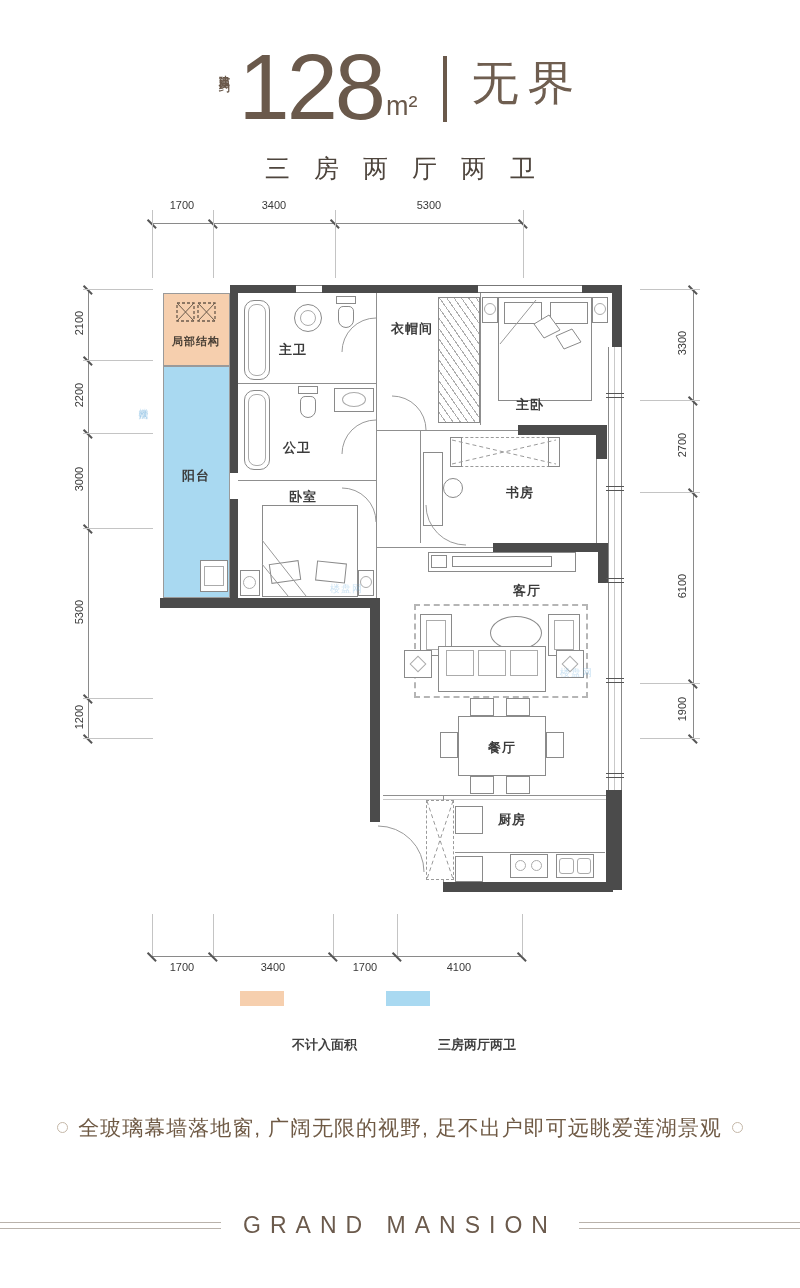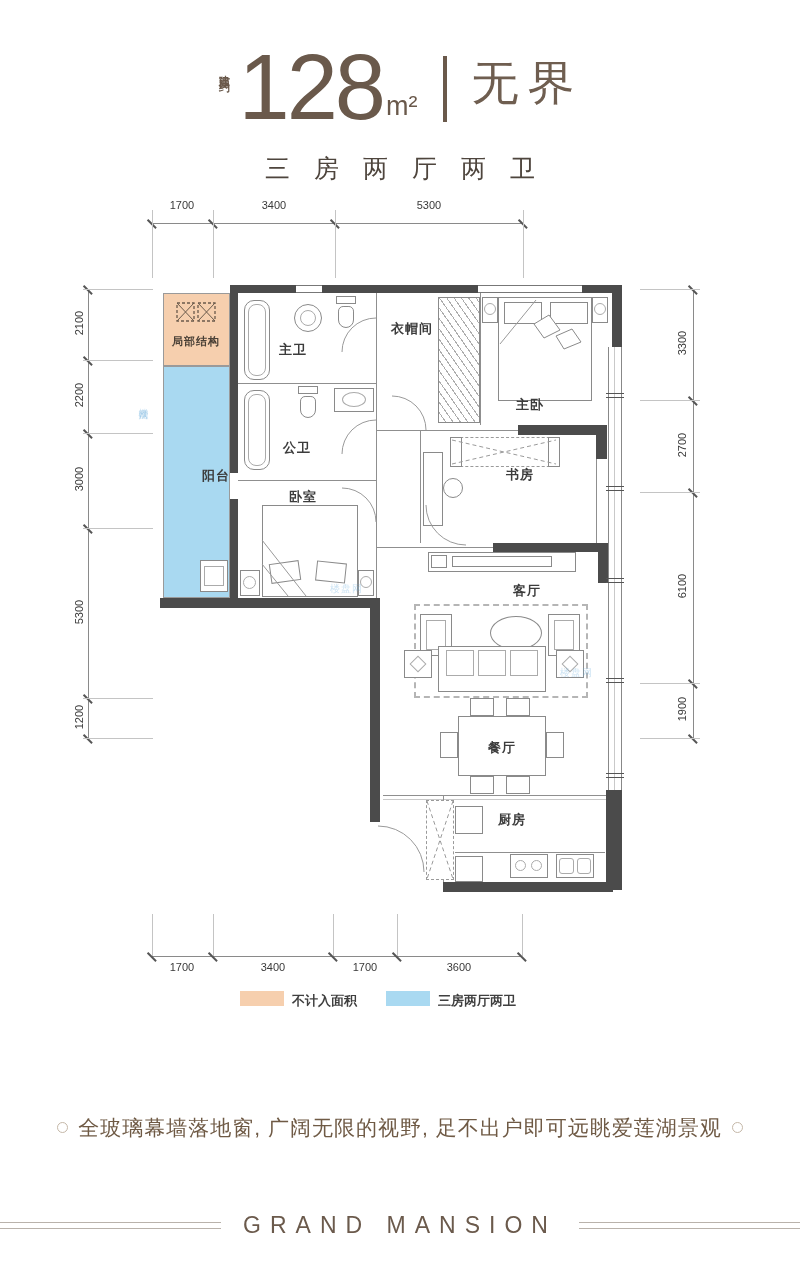--- a/index.html
+++ b/index.html
@@ -29,21 +29,21 @@
   #hdr{position:absolute;left:0;top:52px;width:800px;display:flex;justify-content:center;align-items:flex-start;}
   #hdr .pre{writing-mode:vertical-rl;font-size:11px;letter-spacing:3px;color:#6a594b;margin-top:14px;margin-right:7px;font-weight:bold;}
   #hdr .big{font-size:92px;line-height:.78;color:#6a594b;letter-spacing:-3px;font-weight:400;}
   #hdr .unit{font-size:27px;color:#6a594b;align-self:flex-end;margin:0 0 2px 3px;font-weight:500;}
   #hdr .sep{width:4px;height:66px;background:#6a594b;margin:4px 24px 0 26px;}
   #hdr .nm{font-size:47px;color:#6f5e50;letter-spacing:9px;font-weight:400;}
   #sub{position:absolute;left:0;top:152px;width:800px;text-align:center;font-size:25px;font-weight:normal;
        color:#4e453d;letter-spacing:24px;text-indent:24px;}
   
   .sw{position:absolute;width:44px;height:15px;}
-  .leglbl{position:absolute;font-size:13px;font-weight:bold;color:#3f3f3f;}
+  .leglbl{position:absolute;font-size:13px;font-weight:bold;color:#3f3f3f;margin-top:44px;}
   #disc{position:absolute;left:40px;top:1016px;width:720px;text-align:center;font-size:8px;color:#4b4b4b;}
   
   #mk1{position:absolute;left:0;top:1062px;width:800px;text-align:center;font-size:27px;font-weight:bold;color:#6f5a45;letter-spacing:1px;}
   #mk2{position:absolute;left:0;top:1114px;width:800px;text-align:center;font-size:21px;color:#6f5a45;letter-spacing:1px;}
   .ring{display:inline-block;width:9px;height:9px;border:1.5px solid #c5b8a8;border-radius:50%;vertical-align:middle;margin:0 10px 4px 10px;}
   
   #ftr{position:absolute;left:0;top:1212px;width:800px;display:flex;align-items:center;}
   .dl2{flex:1;height:5px;border-top:1px solid #b9b2ab;border-bottom:1px solid #b9b2ab;}
   #brand{font-size:23px;letter-spacing:9px;color:#6b5a4c;font-weight:500;margin:0 22px;}
   .wm{position:absolute;font-size:10px;color:rgba(110,175,220,.35);letter-spacing:1px;}
@@ -86,21 +86,21 @@
       <div class="tick" style="left:397px;top:956px;"></div>
     <div class="tick" style="left:522px;top:956px;"></div>
     <div class="ext" style="left:152px;top:914px;width:1px;height:42px;"></div>
     <div class="ext" style="left:213px;top:914px;width:1px;height:42px;"></div>
     <div class="ext" style="left:333px;top:914px;width:1px;height:42px;"></div>
     <div class="ext" style="left:397px;top:914px;width:1px;height:42px;"></div>
     <div class="ext" style="left:522px;top:914px;width:1px;height:42px;"></div>
     <span class="dim" style="left:182px;top:961px;">1700</span>
     <span class="dim" style="left:273px;top:961px;">3400</span>
     <span class="dim" style="left:365px;top:961px;">1700</span>
-    <span class="dim" style="left:459px;top:961px;">3600</span>
+    <span class="dim" style="left:459px;top:961px;">4100</span>
   </div>
 
   <div>
     <div class="dline" style="left:88px;top:289px;width:1px;height:449px;"></div>
     <div class="tick" style="left:88px;top:289px;"></div>
       <div class="tick" style="left:88px;top:360px;"></div>
     <div class="tick" style="left:88px;top:433px;"></div>
       <div class="tick" style="left:88px;top:528px;"></div>
     <div class="tick" style="left:88px;top:698px;"></div>
       <div class="tick" style="left:88px;top:738px;"></div>
@@ -294,27 +294,27 @@
       <path d="M534,324 l15,-9 l11,15 l-16,8 Z"></path>
       <path d="M556,336 l16,-7 l9,13 l-17,7 Z"></path>
     </g>
     <g fill="none" stroke="#9a9a9a" stroke-width="1" stroke-dasharray="4 3">
       <path d="M452,440 L556,464 M452,464 L556,440"></path>
       <path d="M427,801 L453,879 M453,801 L427,879"></path>
     </g>
   </svg>
 
   <span class="lbl small" style="left:196px;top:334px;">局部结构</span>
-  <span class="lbl" style="left:196px;top:467px;padding-left:20px;">阳台</span>
+  <span class="lbl" style="left:196px;top:467px;">阳台</span>
   <span class="lbl" style="left:293px;top:341px;">主卫</span>
   <span class="lbl" style="left:297px;top:439px;">公卫</span>
   <span class="lbl" style="left:303px;top:488px;">卧室</span>
   <span class="lbl" style="left:412px;top:320px;">衣帽间</span>
   <span class="lbl" style="left:530px;top:396px;">主卧</span>
-  <span class="lbl" style="left:520px;top:466px;">书房</span>
+  <span class="lbl" style="left:520px;top:484px;">书房</span>
   <span class="lbl" style="left:527px;top:582px;">客厅</span>
   <span class="lbl" style="left:502px;top:739px;">餐厅</span>
   <span class="lbl" style="left:512px;top:811px;">厨房</span>
 
   <span class="wm" style="left:136px;top:400px;writing-mode:vertical-rl;">楼盘网</span>
   <span class="wm" style="left:330px;top:582px;">楼盘网</span>
   <span class="wm" style="left:560px;top:666px;">楼盘网</span>
 
   <div>
     <div class="sw" style="left:240px;top:991px;background:#f6cfae;"></div>

